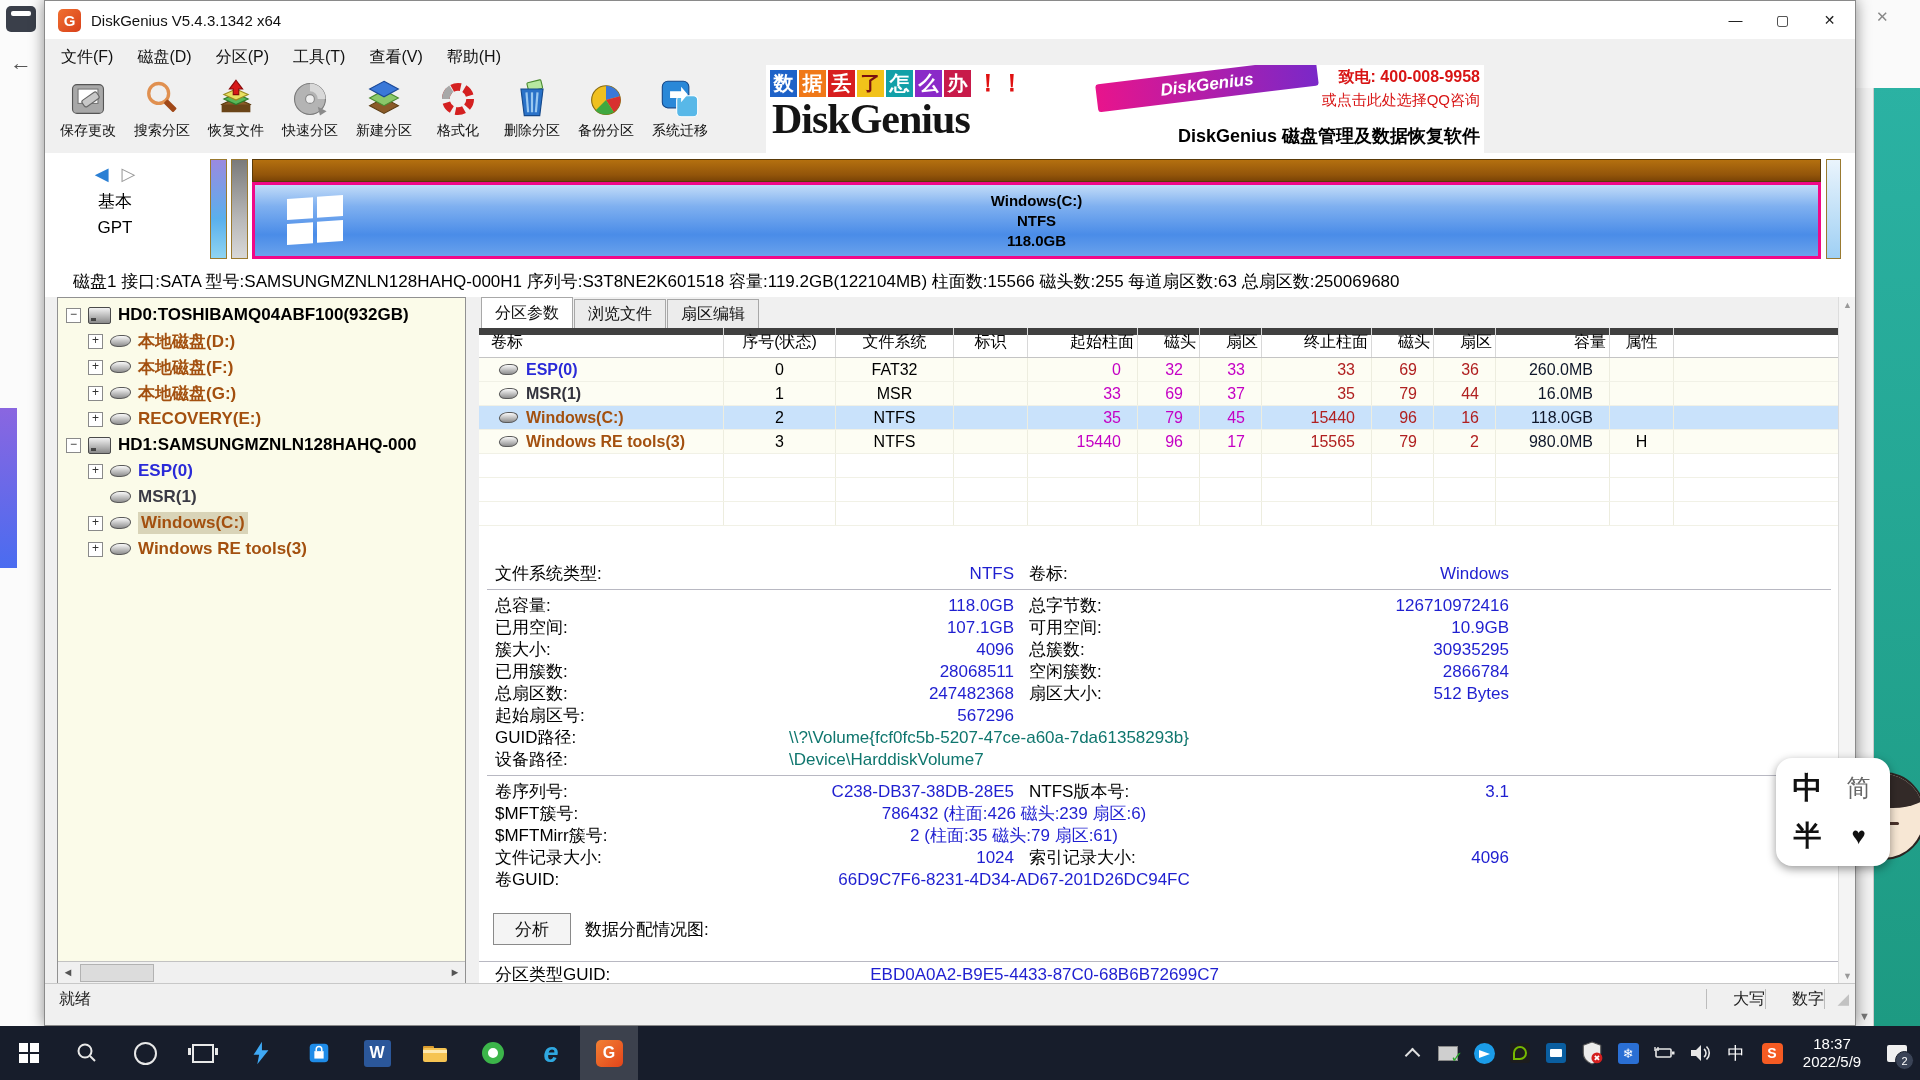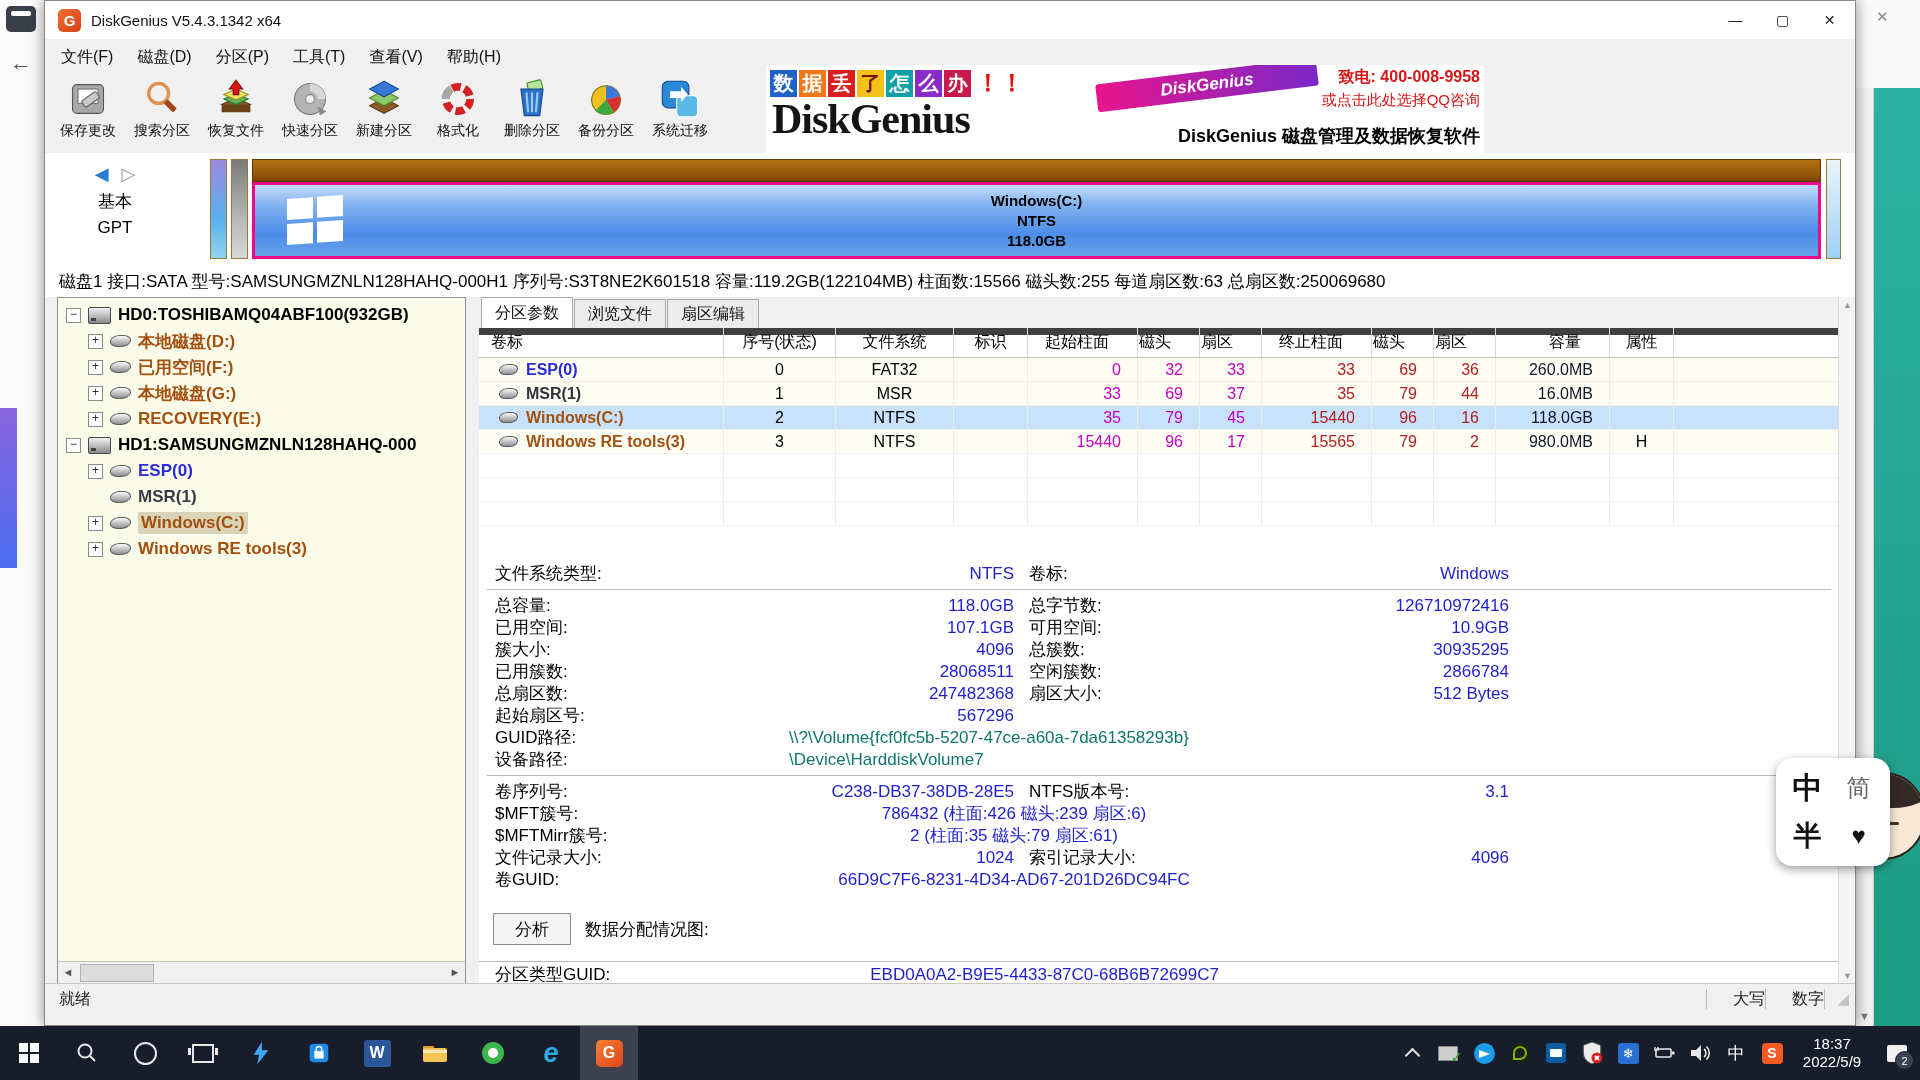--- a/index.html
+++ b/index.html
@@ -59,21 +59,21 @@
     background:linear-gradient(180deg,#b4700f 0%,#93550a 70%,#7a4406 100%);}
   .selpart{position:absolute;left:0;right:0;top:23px;bottom:0;border:3px solid #f00888;box-sizing:border-box;
     background:linear-gradient(180deg,#c2dcf8 0%,#7fb0f0 30%,#4a8ce8 70%,#6aa2ec 100%);
     display:flex;flex-direction:column;align-items:center;justify-content:center;}
   .selpart .ln{font-size:15px;font-weight:bold;color:#000;line-height:20px;}
   .winlogo{position:absolute;left:32px;top:50%;transform:translateY(-50%) skewY(-4deg);width:56px;height:48px;
     display:grid;grid-template-columns:26px 26px;grid-template-rows:21px 21px;gap:4px;}
   .winlogo div{background:#fff;}
   
   .diskinfo{position:absolute;left:0;top:264px;right:0;height:32px;background:#fff;font-size:17px;color:#000;
-    display:flex;align-items:center;padding-left:14px;white-space:nowrap;overflow:hidden;}
+    display:flex;align-items:center;padding-left:28px;white-space:nowrap;overflow:hidden;}
   
   .contentbg{position:absolute;left:0;top:296px;right:0;bottom:41px;background:#f0f0f0;}
   .treepanel{position:absolute;left:12px;top:296px;width:409px;bottom:41px;background:#fbfbe9;border:1px solid #919191;box-sizing:border-box;overflow:hidden;}
   .treerows{position:absolute;left:0;top:4px;right:0;}
   .trow{display:flex;align-items:center;height:26px;font-size:17px;font-weight:bold;white-space:nowrap;}
   .lvl1{padding-left:8px;} .lvl2{padding-left:30px;}
   .expbox{width:13px;height:13px;border:1px solid #8a8a8a;background:#fff;font-size:12px;line-height:11px;text-align:center;
     color:#333;margin-right:7px;flex:none;font-weight:normal;}
   .expspace{width:15px;margin-right:7px;flex:none;}
   .i-disk{width:21px;height:15px;background:linear-gradient(180deg,#f2f2f2,#8a8a8a);border:1px solid #4a4a4a;border-radius:2px;margin-right:7px;flex:none;position:relative;}
@@ -90,21 +90,21 @@
   .rp-vscroll{position:absolute;right:0;top:296px;width:16px;bottom:41px;background:#f4f4f4;border-left:1px solid #ddd;}
   .rp-vscroll span{position:absolute;left:4px;font-size:9px;color:#999;}
   .tabsrow{position:absolute;left:0;top:0;right:0;height:31px;background:#f0f0f0;border-bottom:7px solid #404040;display:flex;align-items:flex-end;padding-left:2px;}
   .tab{height:29px;display:flex;align-items:center;padding:0 13px;font-size:16px;color:#111;background:#ececec;
     border:1px solid #a8a8a8;border-bottom:none;margin-right:1px;box-sizing:border-box;}
   .tab.active{background:#fff;height:31px;position:relative;z-index:2;}
   .ptable{position:absolute;left:0;top:31px;right:0;}
   .prow{display:grid;grid-template-columns:245px 112px 118px 74px 110px 62px 62px 110px 62px 62px 114px 64px 1fr;align-items:center;}
   .phead{height:29px;border-bottom:1px solid #c4c4c4;font-size:16px;color:#000;}
   .phead span{border-right:1px solid #d8d8d8;height:100%;display:flex;align-items:center;box-sizing:border-box;}
-  .prow .h-l{padding-left:12px;} .prow .h-c{justify-content:center;} .prow .h-r{justify-content:flex-end;padding-right:28px;}
+  .prow .h-l{padding-left:12px;} .prow .h-c{justify-content:center;} .prow .h-r{justify-content:flex-end;padding-right:3px;}
   .pdata{height:23px;font-size:16px;background:#fdfdf3;border-bottom:1px solid #f1f1e6;}
   .pdata>span{border-right:1px solid #ededdf;height:100%;display:flex;align-items:center;box-sizing:border-box;overflow:hidden;white-space:nowrap;}
   .pdata .namec{padding-left:20px;font-weight:bold;}
   .pdata .c{justify-content:center;} .pdata .r{justify-content:flex-end;padding-right:16px;}
   .pdata.sel{background:#c9e2fb;}
   .pdata.empty{background:#fff;}
   .col-start{color:#c400c4;} .col-end{color:#b02020;} .col-cap{color:#0f172a;}
   .nm-esp{color:#2a2ad8;} .nm-msr{color:#33333d;} .nm-win{color:#a3500f;} .nm-re{color:#a3500f;}
   .pdata .i-part{width:17px;height:9px;margin-right:8px;}
   
@@ -358,21 +358,21 @@
           <span class="k-disk">HD0:TOSHIBAMQ04ABF100(932GB)</span>
         </div>
         <div class="trow lvl2">
           <span class="expbox">+</span>
           <span class="i-part"></span>
           <span class="k-volume">本地磁盘(D:)</span>
         </div>
         <div class="trow lvl2">
           <span class="expbox">+</span>
           <span class="i-part"></span>
-          <span class="k-volume">已用空间(F:)</span>
+          <span class="k-volume">本地磁盘(F:)</span>
         </div>
         <div class="trow lvl2">
           <span class="expbox">+</span>
           <span class="i-part"></span>
           <span class="k-volume">本地磁盘(G:)</span>
         </div>
         <div class="trow lvl2">
           <span class="expbox">+</span>
           <span class="i-part"></span>
           <span class="k-volume">RECOVERY(E:)</span>

